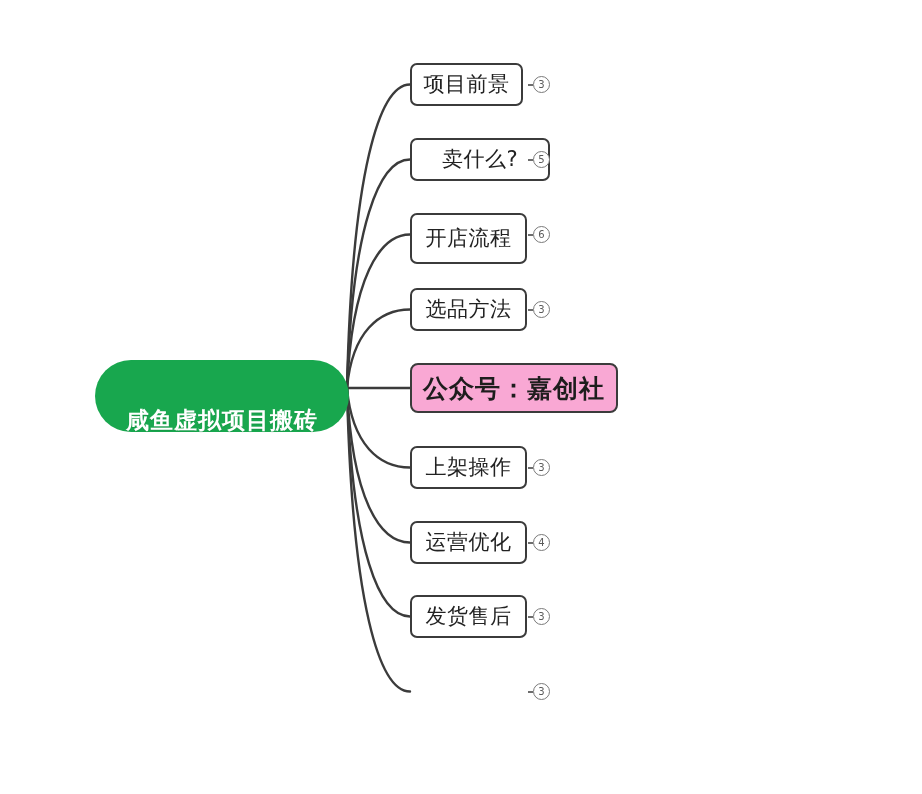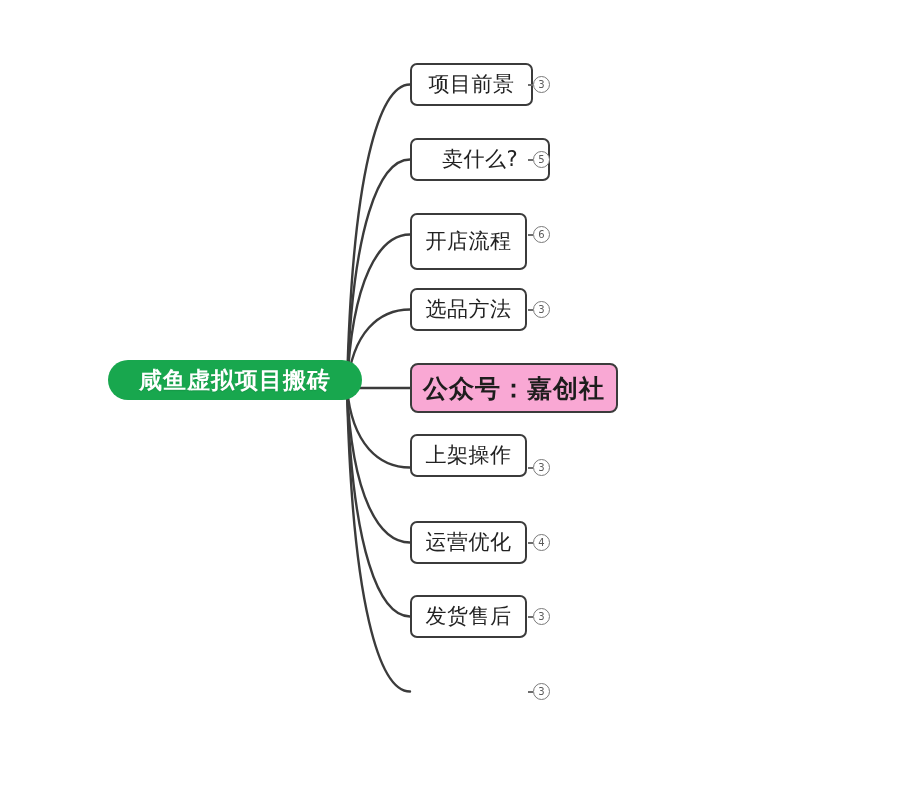--- a/index.html
+++ b/index.html
@@ -124,55 +124,55 @@
       <path d="M 347 388 C 352.04 223.48000000000002, 379.76 159.5, 410 159.5" stroke="#3b3b3b"></path>
       <path d="M 347 388 C 352.04 277.48, 379.76 234.5, 410 234.5" stroke="#3b3b3b"></path>
       <path d="M 347 388 C 352.04 331.48, 379.76 309.5, 410 309.5" stroke="#3b3b3b"></path>
       <path d="M 347 388 L 410 388" stroke="#3b3b3b"></path>
       <path d="M 347 388 C 352.04 445.24, 379.76 467.5, 410 467.5" stroke="#3b3b3b"></path>
       <path d="M 347 388 C 352.04 499.24, 379.76 542.5, 410 542.5" stroke="#3b3b3b"></path>
       <path d="M 347 388 C 352.04 552.52, 379.76 616.5, 410 616.5" stroke="#3b3b3b"></path>
       <path d="M 347 388 C 352.04 606.52, 379.76 691.5, 410 691.5" stroke="#3b3b3b"></path>
     </svg>
   <div id="nodes">
-      <div class="node hub" style="left: 108px; top: 360px; width: 254px; height: 40px;">
+      <div class="node hub" style="left: 95px; top: 360px; width: 254px; height: 72px; align-items: flex-end;">
         <span class="node-label">咸鱼虚拟项目搬砖</span>
       </div>
-      <div class="node" style="left: 410px; top: 63px; width: 123px; height: 43px;">
+      <div class="node" style="left: 410px; top: 63px; width: 113px; height: 43px;">
         <span class="node-label">项目前景</span>
       </div>
       <div class="badge-wrap" style="left: 528px; top: 75.5px;">
         <div class="badge-tick"></div>
         <div class="badge">3</div>
       </div>
       <div class="node" style="left: 410px; top: 138px; width: 140px; height: 43px;">
         <span class="node-label">卖什么?</span>
       </div>
       <div class="badge-wrap" style="left: 528px; top: 150.5px;">
         <div class="badge-tick"></div>
         <div class="badge">5</div>
       </div>
-      <div class="node" style="left: 410px; top: 213px; width: 117px; height: 57px;">
+      <div class="node" style="left: 410px; top: 213px; width: 117px; height: 51px;">
         <span class="node-label">开店流程</span>
       </div>
       <div class="badge-wrap" style="left: 528px; top: 225.5px;">
         <div class="badge-tick"></div>
         <div class="badge">6</div>
       </div>
       <div class="node" style="left: 410px; top: 288px; width: 117px; height: 43px;">
         <span class="node-label">选品方法</span>
       </div>
       <div class="badge-wrap" style="left: 528px; top: 300.5px;">
         <div class="badge-tick"></div>
         <div class="badge">3</div>
       </div>
       <div class="node accent" style="left: 410px; top: 363px; width: 208px; height: 50px;">
         <span class="node-label">公众号：嘉创社</span>
       </div>
-      <div class="node" style="left: 410px; top: 434px; width: 117px; height: 43px;">
+      <div class="node" style="left: 410px; top: 446px; width: 117px; height: 43px;">
         <span class="node-label">上架操作</span>
       </div>
       <div class="badge-wrap" style="left: 528px; top: 458.5px;">
         <div class="badge-tick"></div>
         <div class="badge">3</div>
       </div>
       <div class="node" style="left: 410px; top: 521px; width: 117px; height: 43px;">
         <span class="node-label">运营优化</span>
       </div>
       <div class="badge-wrap" style="left: 528px; top: 533.5px;">

